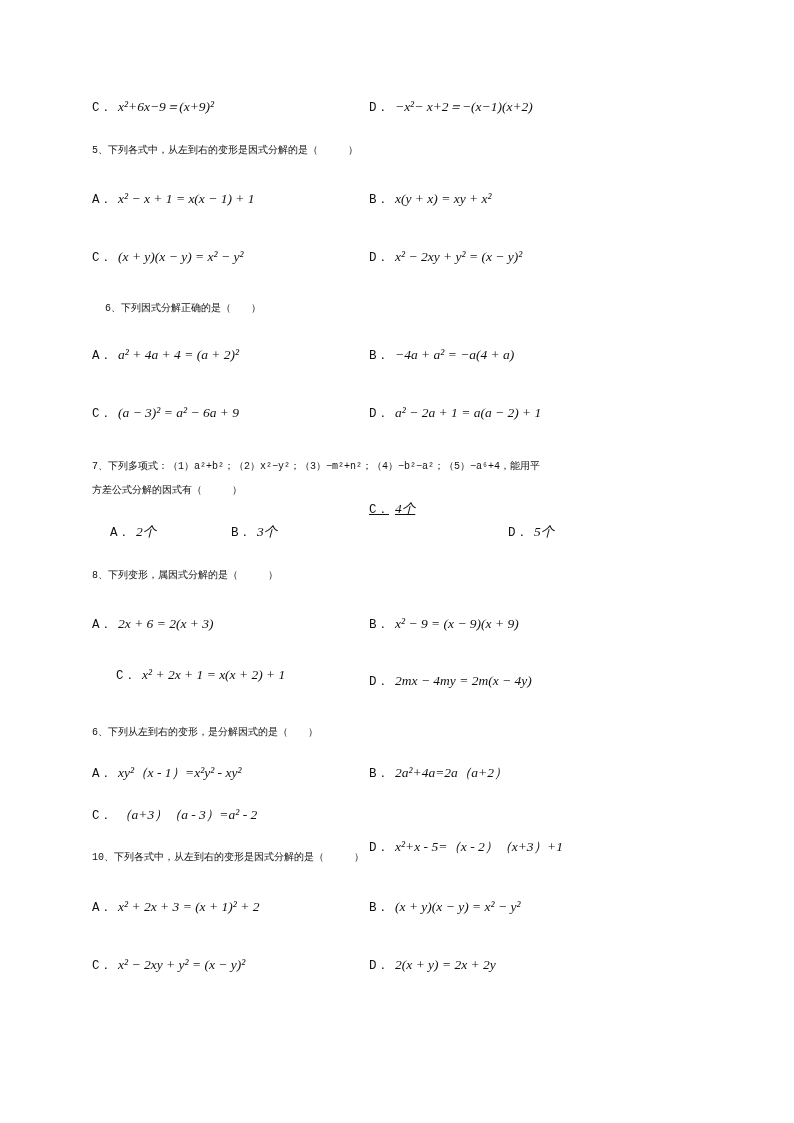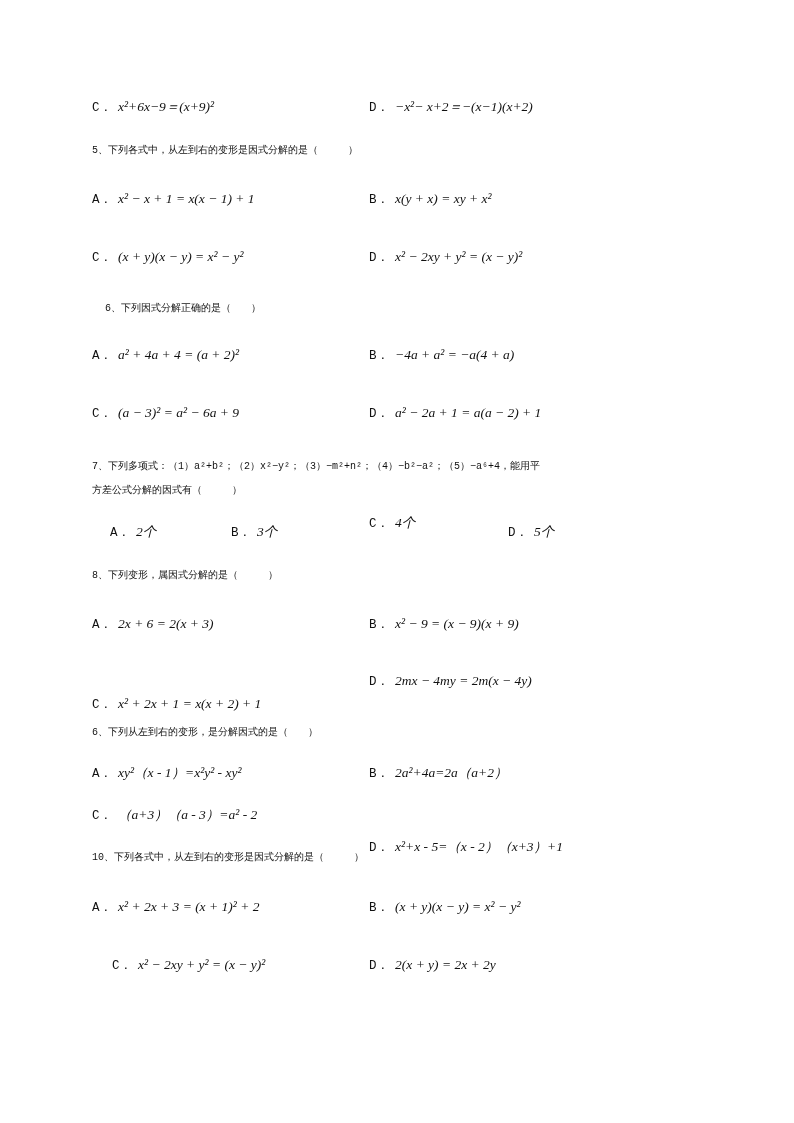--- a/index.html
+++ b/index.html
@@ -54,35 +54,35 @@
 </div>
 
 <div class="line q" style="top:458px;">7、下列多项式：（1）a²+b²；（2）x²−y²；（3）−m²+n²；（4）−b²−a²；（5）−a⁶+4，能用平</div>
 <div class="line q" style="top:482px;">方差公式分解的因式有（　　　）</div>
 <div class="opt col4a" style="top:525px;margin-left:18px;">
   <span class="lbl">A．</span><span class="expr plain">2个</span>
 </div>
 <div class="opt col4b" style="top:525px;">
   <span class="lbl">B．</span><span class="expr plain">3个</span>
 </div>
-<div class="opt col4c" style="top:516px;">
+<div class="opt col4c" style="top:502px;text-decoration:underline;">
   <span class="lbl">C．</span><span class="expr plain">4个</span>
 </div>
 <div class="opt col4d" style="top:525px;">
   <span class="lbl">D．</span><span class="expr plain">5个</span>
 </div>
 
 <div class="line q" style="top:567px;">8、下列变形，属因式分解的是（　　　）</div>
 <div class="opt colA" style="top:617px;">
   <span class="lbl">A．</span><span class="expr">2x + 6 = 2(x + 3)</span>
 </div>
 <div class="opt colB" style="top:617px;">
   <span class="lbl">B．</span><span class="expr">x² − 9 = (x − 9)(x + 9)</span>
 </div>
-<div class="opt colA" style="top:697px;">
+<div class="opt colA" style="top:668px;margin-left:24px;">
   <span class="lbl">C．</span><span class="expr">x² + 2x + 1 = x(x + 2) + 1</span>
 </div>
 <div class="opt colB" style="top:674px;">
   <span class="lbl">D．</span><span class="expr">2mx − 4my = 2m(x − 4y)</span>
 </div>
 
 <div class="line q" style="top:724px;">6、下列从左到右的变形，是分解因式的是（　　）</div>
 <div class="opt colA" style="top:766px;">
   <span class="lbl">A．</span><span class="expr">xy²（x - 1）=x²y² - xy²</span>
 </div>
@@ -96,18 +96,18 @@
   <span class="lbl">D．</span><span class="expr">x²+x - 5=（x - 2）（x+3）+1</span>
 </div>
 
 <div class="line q" style="top:849px;">10、下列各式中，从左到右的变形是因式分解的是（　　　）</div>
 <div class="opt colA" style="top:900px;">
   <span class="lbl">A．</span><span class="expr">x² + 2x + 3 = (x + 1)² + 2</span>
 </div>
 <div class="opt colB" style="top:900px;">
   <span class="lbl">B．</span><span class="expr">(x + y)(x − y) = x² − y²</span>
 </div>
-<div class="opt colA" style="top:958px;margin-left:20px;">
+<div class="opt colA" style="top:958px;">
   <span class="lbl">C．</span><span class="expr">x² − 2xy + y² = (x − y)²</span>
 </div>
 <div class="opt colB" style="top:958px;">
   <span class="lbl">D．</span><span class="expr">2(x + y) = 2x + 2y</span>
 </div>
 
 </body></html>

